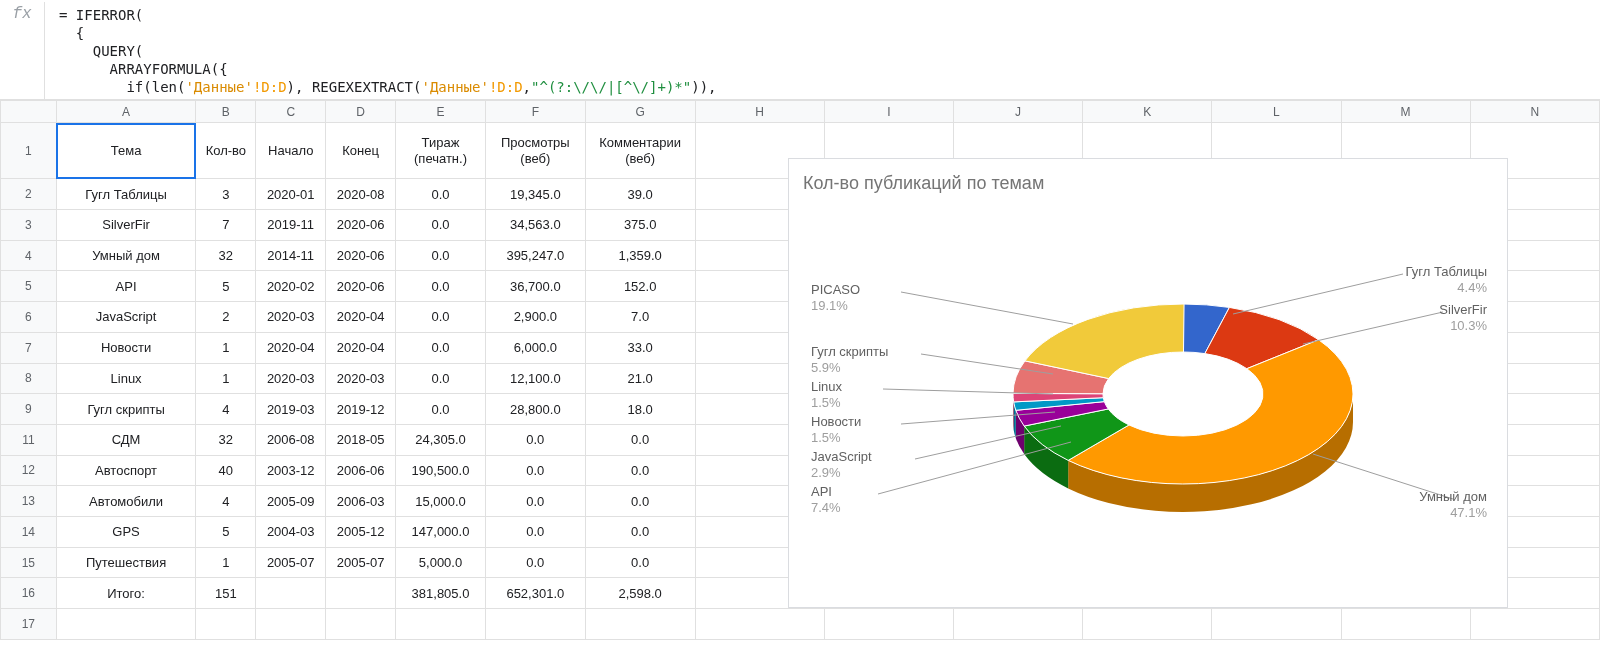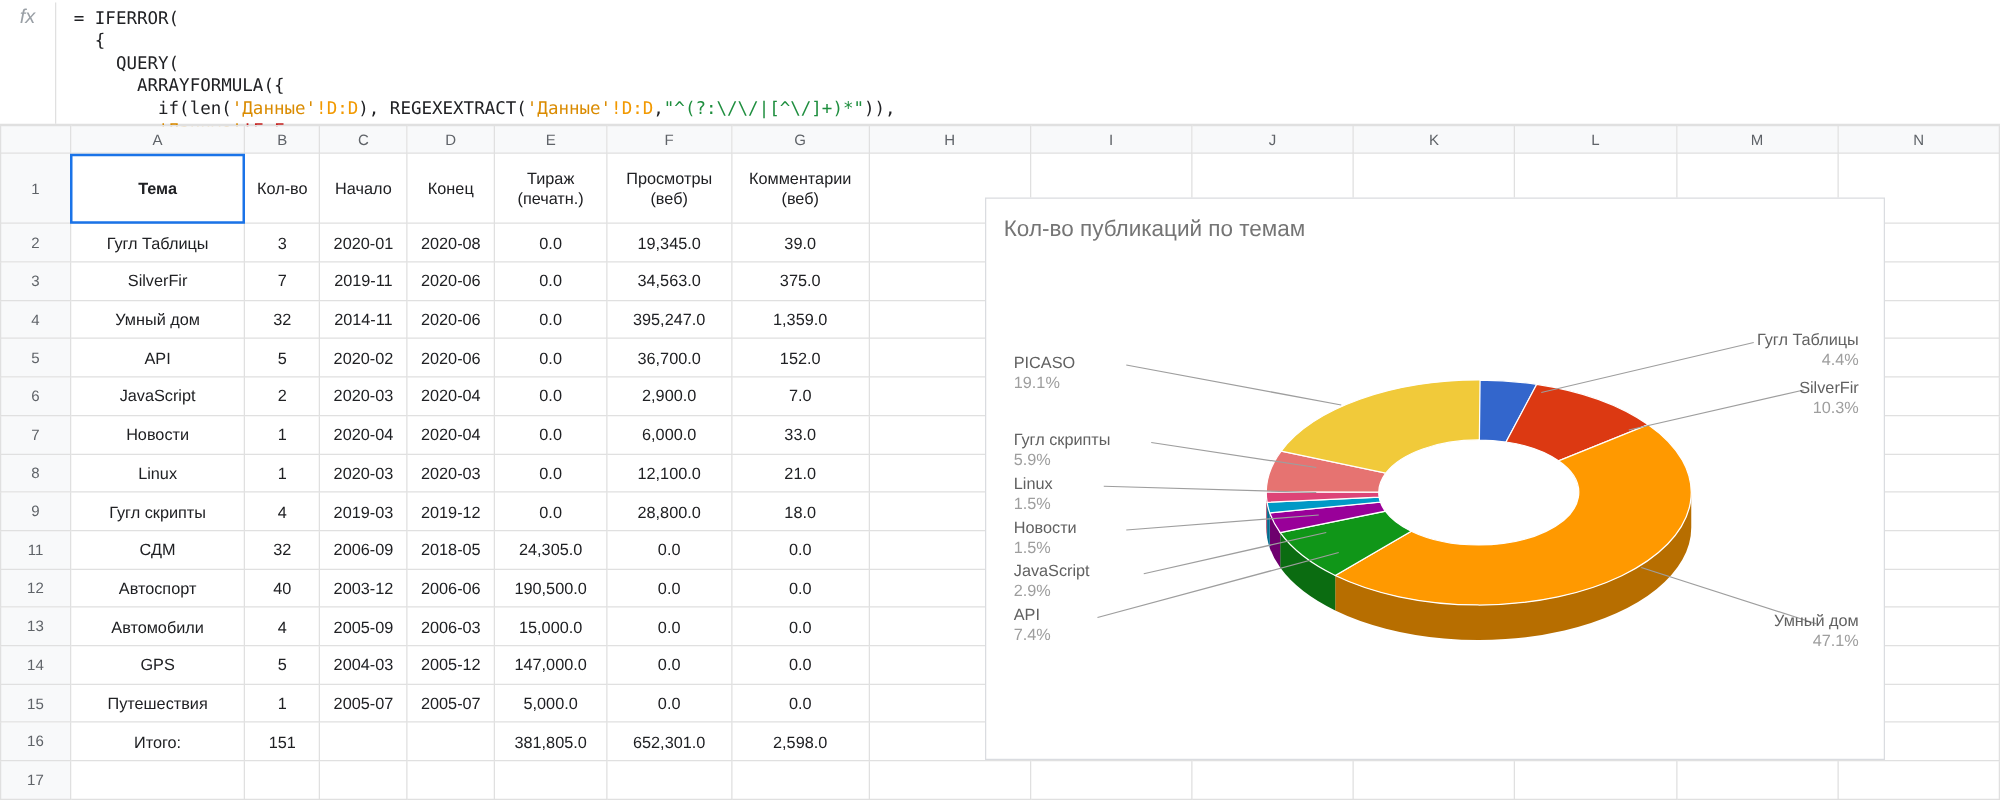--- a/index.html
+++ b/index.html
@@ -18,21 +18,21 @@
     display: flex;
     align-items: flex-start;
     border-bottom: 1px solid #e0e0e0;
     height: 100px;
     padding: 2px 0 0 0;
     box-sizing: border-box;
   }
   .fx-icon {
     width: 44px;
     font-style: italic;
-    font-family: Liberation Sans, sans-serif;
+    font-family: Liberation Mono, monospace;
     color: #9aa0a6;
     font-size: 16px;
     text-align: center;
     padding-top: 3px;
     border-right: 1px solid #e0e0e0;
     align-self: stretch;
   }
   .formula-text {
     font-family: "Consolas","Menlo",monospace;
     font-size: 14px;
@@ -78,21 +78,20 @@
     font-weight: normal;
     width:56px;
     text-align:center;
     font-size:12px;
   }
   .selcell {
     outline: 2px solid #1a73e8;
     outline-offset:-2px;
     text-align:right;
     padding-left:6px !important;
-    font-weight:bold;
   }
   .hdr-wrap {
     height:auto !important;
     line-height:1.2;
     padding:4px 2px !important;
   }
 
   
   .chart {
     position: absolute;
@@ -322,21 +321,21 @@
           <td></td>
           <td></td>
           <td></td>
           <td></td>
           <td></td>
         </tr>
         <tr>
           <th class="rowhdr">11</th>
           <td>СДМ</td>
           <td>32</td>
-          <td>2006-09</td>
+          <td>2006-08</td>
           <td>2018-05</td>
           <td>24,305.0</td>
           <td>0.0</td>
           <td>0.0</td>
           <td></td>
           <td></td>
           <td></td>
           <td></td>
           <td></td>
           <td></td>

